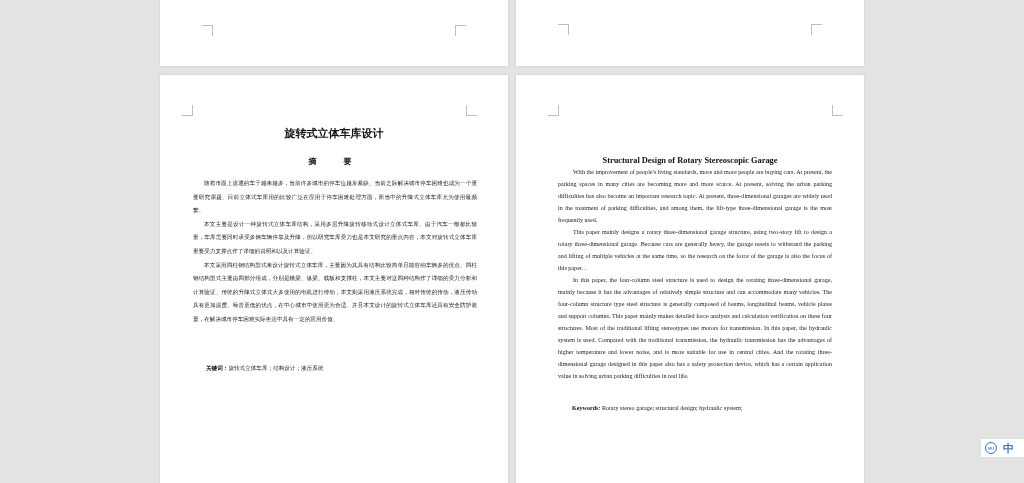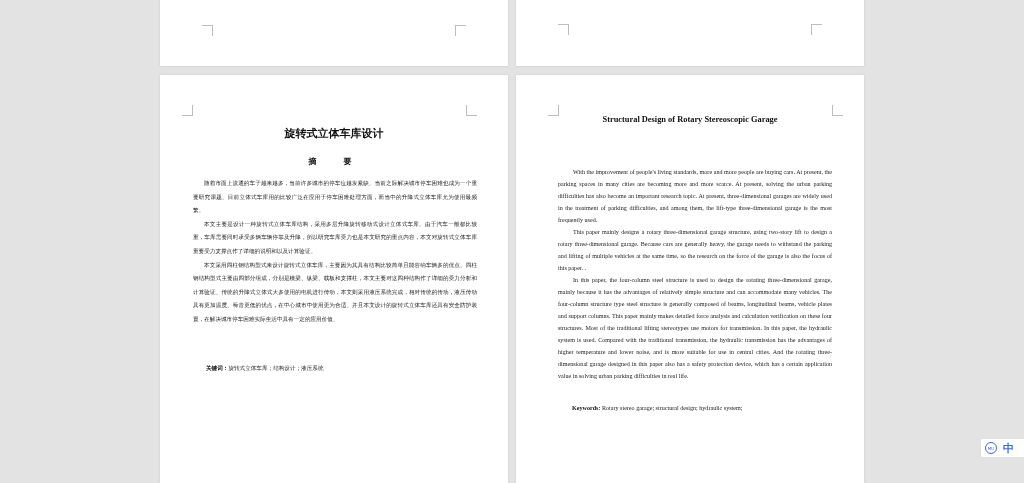--- a/index.html
+++ b/index.html
@@ -21,21 +21,21 @@
   .cn-title { position:absolute; left:0; width:100%; text-align:center; font-family:"DejaVu Sans", sans-serif; font-weight:bold; font-size:11px; color:#111; }
   .cn-sub { position:absolute; left:0; width:100%; text-align:center; font-family:"DejaVu Sans", sans-serif; font-weight:bold; font-size:8px; color:#111; letter-spacing:12px; }
   .cn-body {
     position:absolute; font-family:"DejaVu Sans", sans-serif; font-size:5.6px; line-height:13.6px; color:#222;
     text-align:justify;
   }
   .cn-body p { margin:0; text-indent:11px; }
   .cn-kw { position:absolute; font-family:"DejaVu Sans", sans-serif; font-size:5.6px; color:#222; }
   .cn-kw b { font-weight:bold; color:#111; }
 
-  .en-title { position:absolute; left:0; width:100%; text-align:center; font-weight:bold; font-size:8.4px; color:#111; }
+  .en-title { position:absolute; left:0; width:100%; text-align:center; font-weight:bold; font-size:8.4px; color:#111;margin-top:41px; }
   .en-sub { position:absolute; left:0; width:100%; text-align:center; font-weight:bold; font-size:8.4px; color:#111; }
   .en-body {
     position:absolute; font-size:6.1px; line-height:12px; color:#222; text-align:justify;
   }
   .en-body p { margin:0; text-indent:15px; }
   .en-kw { position:absolute; font-size:6.1px; color:#222; }
   .en-kw b { font-weight:bold; color:#111; }
 
   .widget {
     position:absolute; left:980px; top:438px; width:50px; height:20px;

